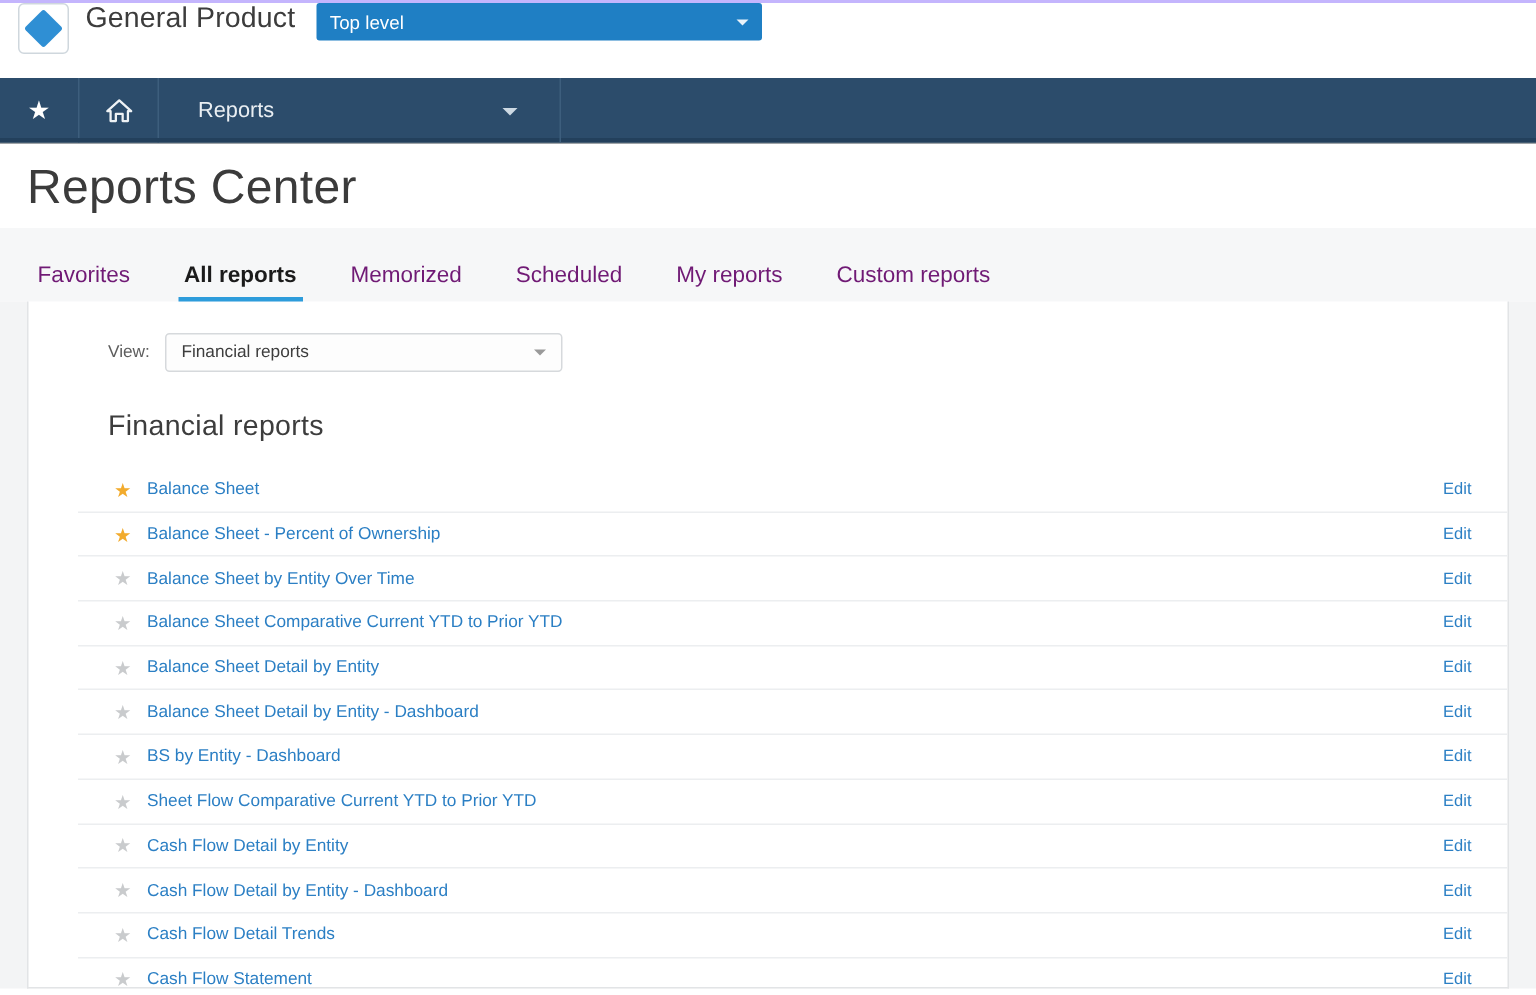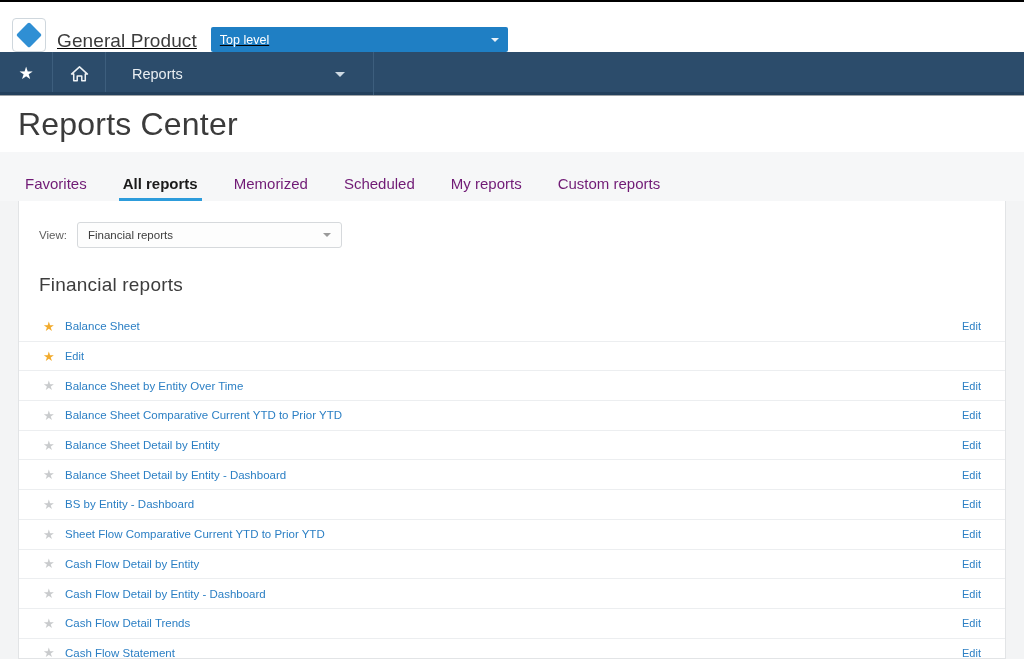--- a/index.html
+++ b/index.html
@@ -13,25 +13,24 @@
     background: #ffffff;
     font-family: "Liberation Sans", sans-serif;
     -webkit-font-smoothing: antialiased;
   }
 
   
   .brandbar {
     height: 52px;
     background: #ffffff;
     display: flex;
-    align-items: flex-end;
+    align-items: flex-start;
     padding: 0 0 0 12px;
     box-sizing: border-box;
-    border-top: 2px solid #000000;
-    text-decoration: underline;
+    border-top: 2px solid #c4b5fd;
   }
   .logo-box {
     width: 34px;
     height: 34px;
     border-radius: 4px;
     background: #ffffff;
     border: 1px solid #cfd7dd;
     display: flex;
     align-items: center;
     justify-content: center;
@@ -177,20 +176,21 @@
     padding: 0 18px;
     box-sizing: border-box;
   }
   .card {
     background: #ffffff;
     border: 1px solid #e2e4e6;
     border-top: none;
     height: 100%;
     box-sizing: border-box;
     overflow: hidden;
+    padding-left: 33px;
   }
 
   .view-row {
     display: flex;
     align-items: center;
     padding: 21px 0 0 20px;
   }
   .view-label {
     font-size: 11.5px;
     color: #5d5d5d;
@@ -337,20 +337,21 @@
     <h2 class="section-title">Financial reports</h2>
 
     <div class="report-list">
         <div class="report-row">
           <span class="star fav">★</span>
           <span class="report-name">Balance Sheet</span>
           <span class="edit-link">Edit</span>
         </div>
         <div class="report-row">
           <span class="star fav">★</span>
+          <span class="report-name">Balance Sheet - Percent of Ownership</span>
           <span class="edit-link">Edit</span>
         </div>
         <div class="report-row">
           <span class="star">★</span>
           <span class="report-name">Balance Sheet by Entity Over Time</span>
           <span class="edit-link">Edit</span>
         </div>
         <div class="report-row">
           <span class="star">★</span>
           <span class="report-name">Balance Sheet Comparative Current YTD to Prior YTD</span>

